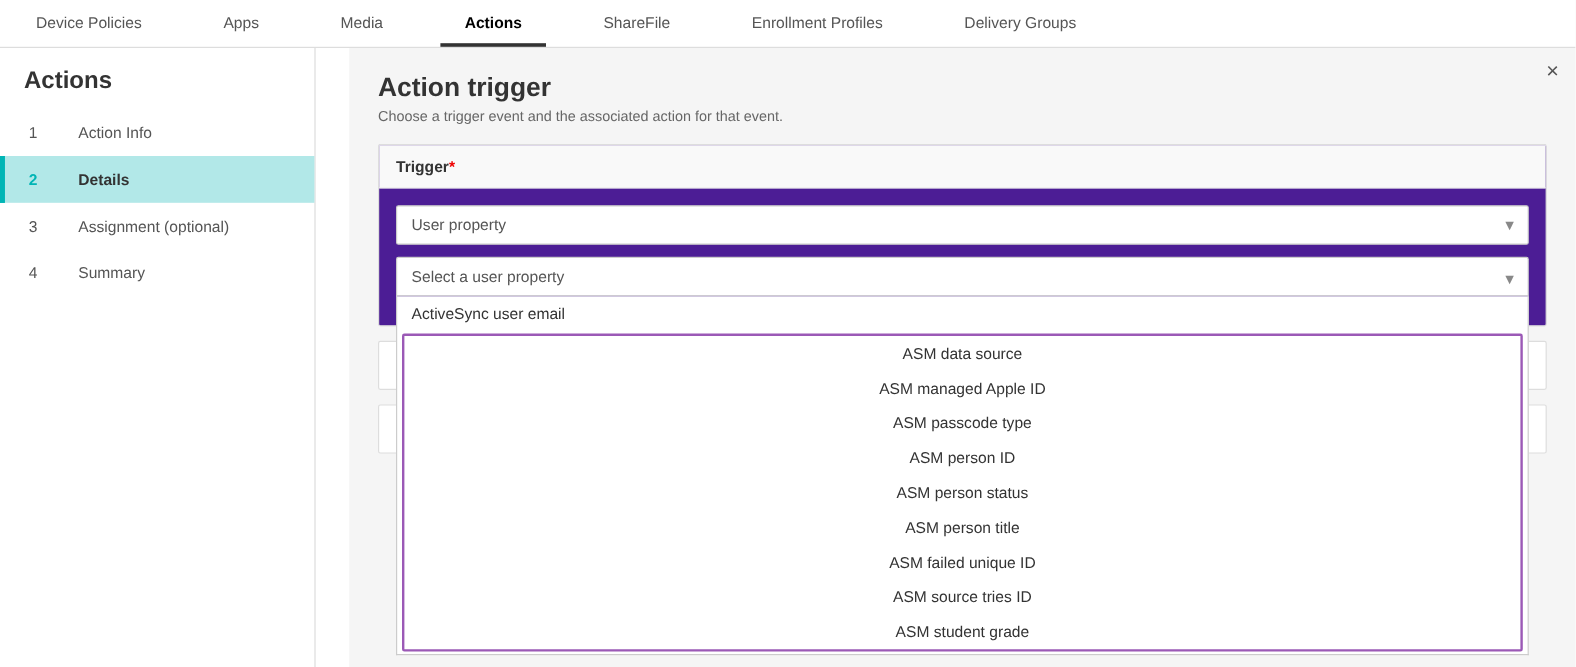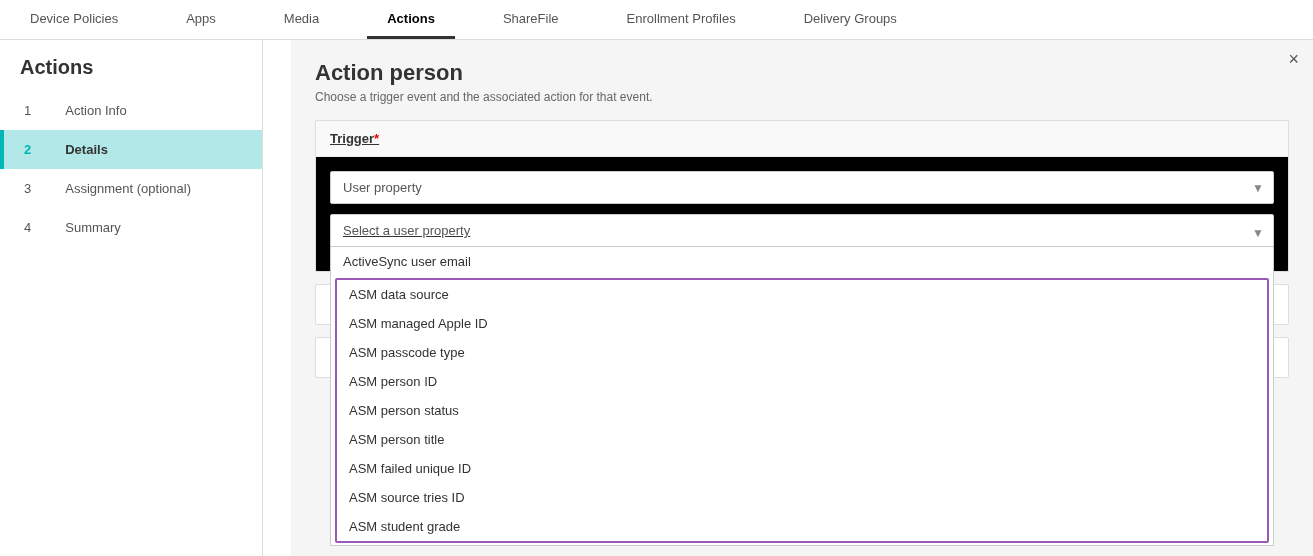--- a/index.html
+++ b/index.html
@@ -113,25 +113,24 @@
       color: #333;
     }
     .page-subtitle {
       font-size: 12px;
       color: #666;
       margin-bottom: 16px;
     }
 
     
     .section-box {
-      background: #000000;
+      background: #4c1d95;
       border: 1px solid #ddd;
       border-radius: 2px;
       margin-bottom: 12px;
-      text-decoration: underline;
     }
     .section-header {
       padding: 10px 14px;
       font-size: 13px;
       font-weight: bold;
       color: #333;
       background: #f9f9f9;
       border-bottom: 1px solid #eee;
     }
     .required-star { color: #e00; }
@@ -218,20 +217,21 @@
       color: #333;
       cursor: pointer;
     }
     .list-item-group {
       border: 2px solid #9b59b6;
       margin: 2px 4px;
       border-radius: 2px;
     }
     .list-item-group .list-item-option {
       padding: 7px 12px;
+      text-align: center;
     }
 
     
     .collapsed-section {
       background: #fff;
       border: 1px solid #ddd;
       border-radius: 2px;
       margin-bottom: 12px;
       padding: 12px 14px;
       font-size: 13px;
@@ -272,21 +272,21 @@
       <li class="sidebar-step">
         <span class="step-indicator">4</span>
         <span>Summary</span>
       </li>
     </ul>
   </div>
 
   <div class="content-area">
     <button class="close-btn">×</button>
 
-    <div class="page-title">Action person</div>
+    <div class="page-title">Action trigger</div>
     <div class="page-subtitle">Choose a trigger event and the associated action for that event.</div>
 
     <div class="section-box">
       <div class="section-header">
         <span>Trigger</span><span class="required-star">*</span>
       </div>
       <div class="section-body">
 
         <div class="dropdown-row">
           <select class="dropdown-select">

